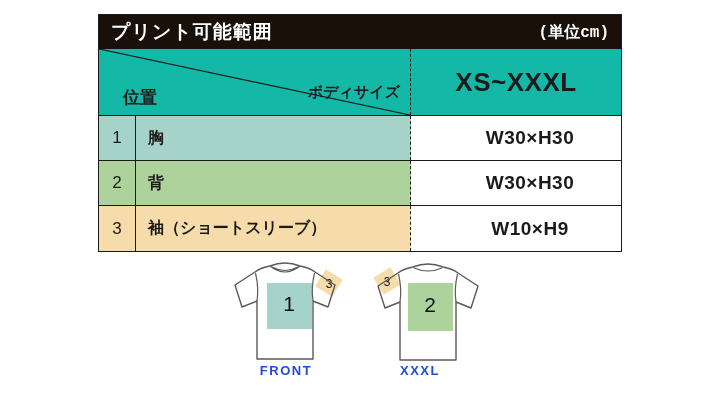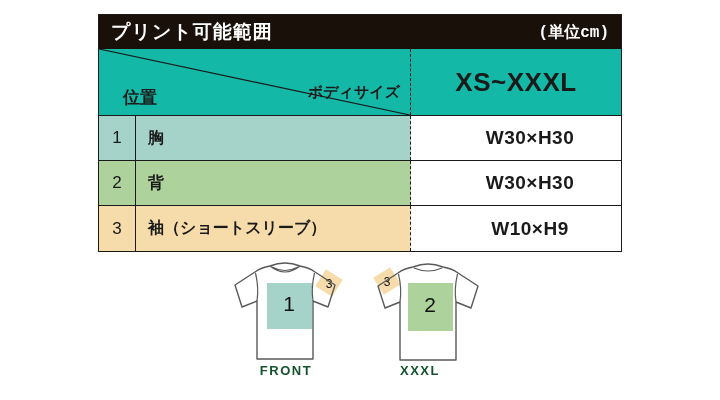--- a/index.html
+++ b/index.html
@@ -31,21 +31,21 @@
   .cell-name { width:275px; display:flex; align-items:center; padding-left:12px;
                font-size:16px; font-weight:bold; border-right:1.5px dashed #1a1a1a; }
   .cell-val  { flex:1; display:flex; align-items:center; justify-content:center;
                font-size:19px; font-weight:600; background:#fff; letter-spacing:0.5px;padding-left:28px; }
 
   
   .shirt { position:absolute; top:258px; }
   .shirt-front { left:224px; }
   .shirt-back  { left:358px; }
   .shirt-caption { position:absolute; top:363px; width:124px; text-align:center;
-                   font-size:13px; font-weight:600; letter-spacing:1.5px; color:#14532d; }
+                   font-size:13px; font-weight:600; letter-spacing:1.5px; color:#1d4ed8; }
   .cap-front { left:224px; }
   .cap-back  { left:358px; }
   .shirt svg text { font-family:"Liberation Sans","DejaVu Sans",sans-serif; }
 </style>
 </head>
 <body>
 
 <div class="stage">
 
   <div class="panel">

